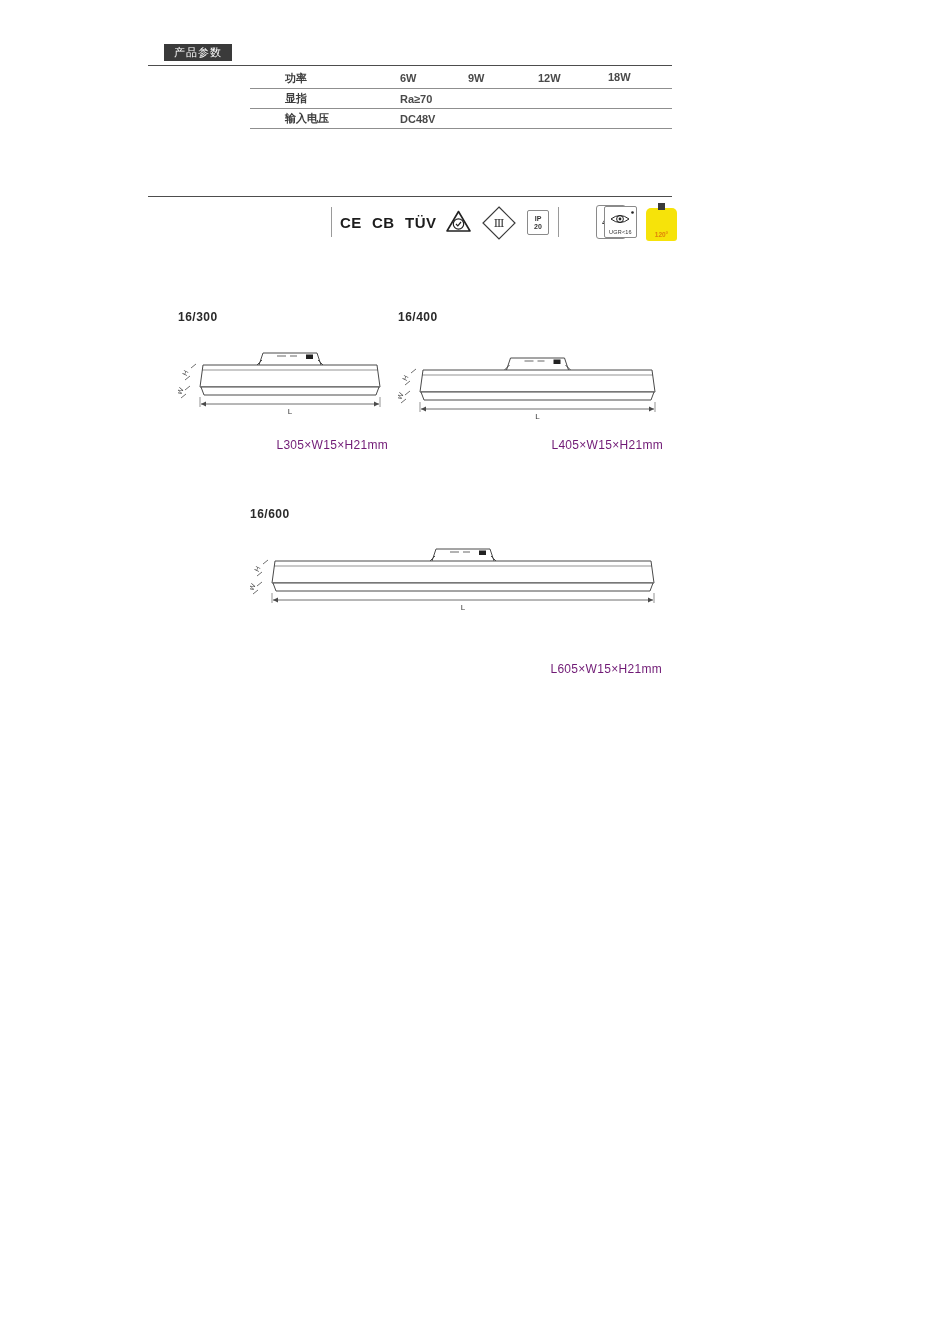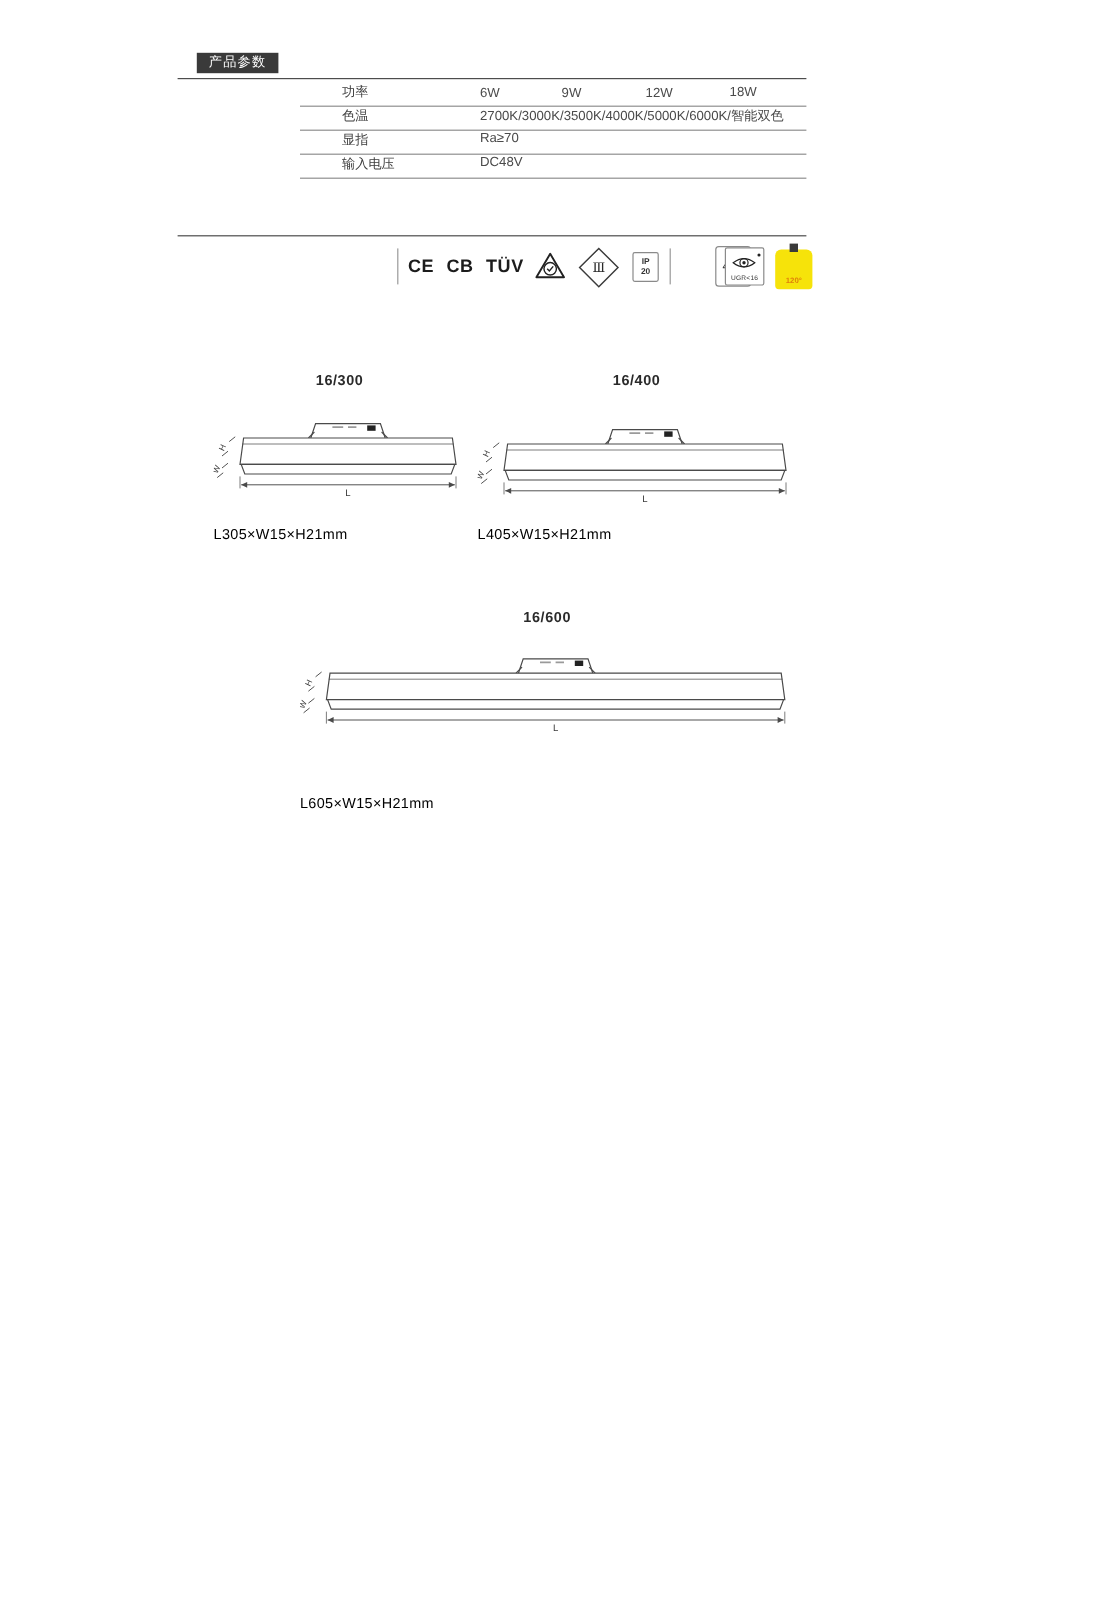--- a/index.html
+++ b/index.html
@@ -14,21 +14,21 @@
     font-size:11px; line-height:17px; padding:0 10px;
     letter-spacing:1px;
   }
 
   .hrule { position:absolute; left:148px; width:524px; border-top:1px solid #4d4d4d; }
   .hrule.top { top:65px; }
   .hrule.bottom { top:196px; }
 
   
   .spec-table { position:absolute; left:250px; top:69px; width:422px; }
-  .spec-row { position:relative; height:20px; display:flex; align-items:flex-start; }
+  .spec-row { position:relative; height:20px; display:flex; align-items:center;font-weight:bold; }
   .spec-row.sep { border-bottom:1px solid #8f8f8f; }
   .spec-label { width:150px; padding-left:35px; font-size:11px; color:#3d3d3d; }
   .spec-value { font-size:11px; color:#4a4a4a; white-space:nowrap; }
   .power-val { position:absolute; top:3px; font-size:11px; color:#4a4a4a; }
   .pv0 { left:150px; } .pv1 { left:218px; } .pv2 { left:288px; } .pv3 { left:358px; top:2px; }
 
   
   .cert-row { position:absolute; left:0; top:0; }
   .vdiv { position:absolute; width:1px; height:30px; background:#9a9a9a; }
   .cert-text { position:absolute; font-size:15px; font-weight:bold; color:#1c1c1c; letter-spacing:0.5px; }
@@ -40,23 +40,23 @@
   .ugr-box { left:604px; top:206px; width:33px; height:32px; border-radius:2px; justify-content:flex-end; padding-bottom:2px; }
   .ugr-box svg { position:absolute; top:3px; left:3px; }
   .ugr-box span { font-size:5.5px; color:#333; letter-spacing:0.2px; }
   .beam-box { position:absolute; left:646px; top:203px; width:31px; height:38px; }
   .beam-yellow { position:absolute; left:0; top:5px; width:31px; height:33px; background:#f6e30a; border-radius:5px 5px 3px 3px; }
   .beam-head { position:absolute; left:12px; top:0; width:7px; height:7px; background:#3a3a3a; }
   .beam-label { position:absolute; left:0; bottom:3px; width:100%; text-align:center; font-size:6.5px; font-weight:bold; color:#e0820a; }
 
   
   .diagram { position:absolute; }
-  .diagram .model { text-align:center; font-size:12px; font-weight:bold; color:#2a2a2a; letter-spacing:0.5px; }
+  .diagram .model { text-align:left; font-size:12px; font-weight:bold; color:#2a2a2a; letter-spacing:0.5px; }
   .diagram svg { display:block; }
-  .diagram .caption { position:absolute; left:0; width:100%; text-align:left; font-size:12px; color:#000000; letter-spacing:0.3px; }
+  .diagram .caption { position:absolute; left:0; width:100%; text-align:right; font-size:12px; color:#701a75; letter-spacing:0.3px; }
   .d1 { left:178px; top:310px; width:210px; }
   .d1 svg { margin-top:23px; }
   .d1 .caption { top:128px; }
   .d2 { left:398px; top:310px; width:265px; }
   .d2 svg { margin-top:28px; }
   .d2 .caption { top:128px; }
   .d3 { left:250px; top:507px; width:412px; }
   .d3 svg { margin-top:22px; }
   .d3 .caption { top:119px;margin-top:36px; }
 </style>
@@ -68,24 +68,20 @@
   <div class="section-badge">产品参数</div>
   <div class="hrule top"></div>
 
   <div class="spec-table">
     <div class="spec-row sep">
       <div class="spec-label">功率</div>
       <span class="power-val pv0">6W</span>
       <span class="power-val pv1">9W</span>
       <span class="power-val pv2">12W</span>
       <span class="power-val pv3">18W</span>
-    </div>
-    <div class="spec-row sep">
-      <div class="spec-label">色温</div>
-      <div class="spec-value">2700K/3000K/3500K/4000K/5000K/6000K/智能双色</div>
     </div>
     <div class="spec-row sep">
       <div class="spec-label">显指</div>
       <div class="spec-value">Ra≥70</div>
     </div>
     <div class="spec-row sep">
       <div class="spec-label">输入电压</div>
       <div class="spec-value">DC48V</div>
     </div>
   </div>

